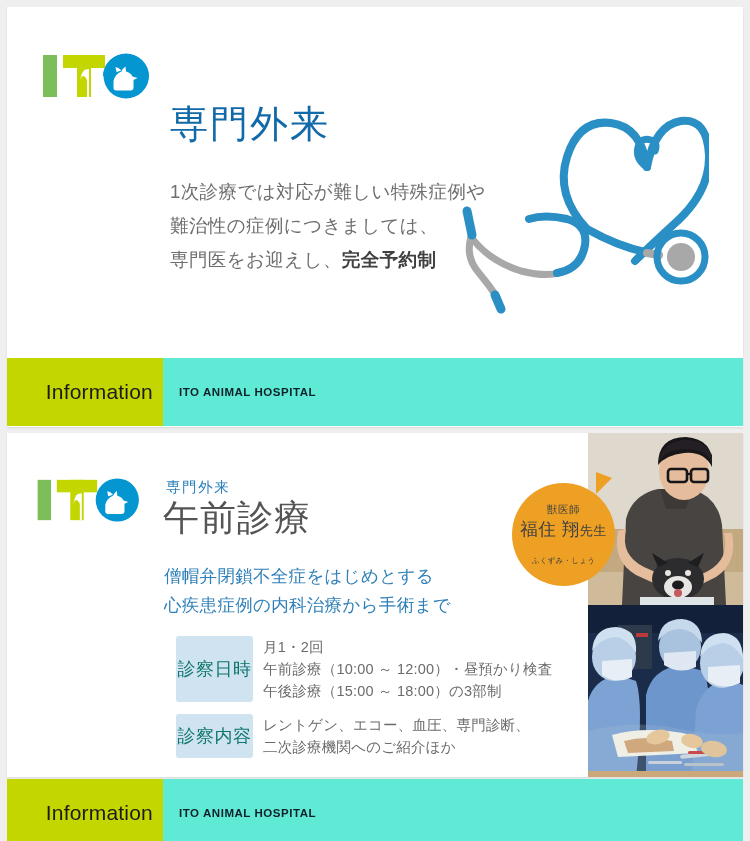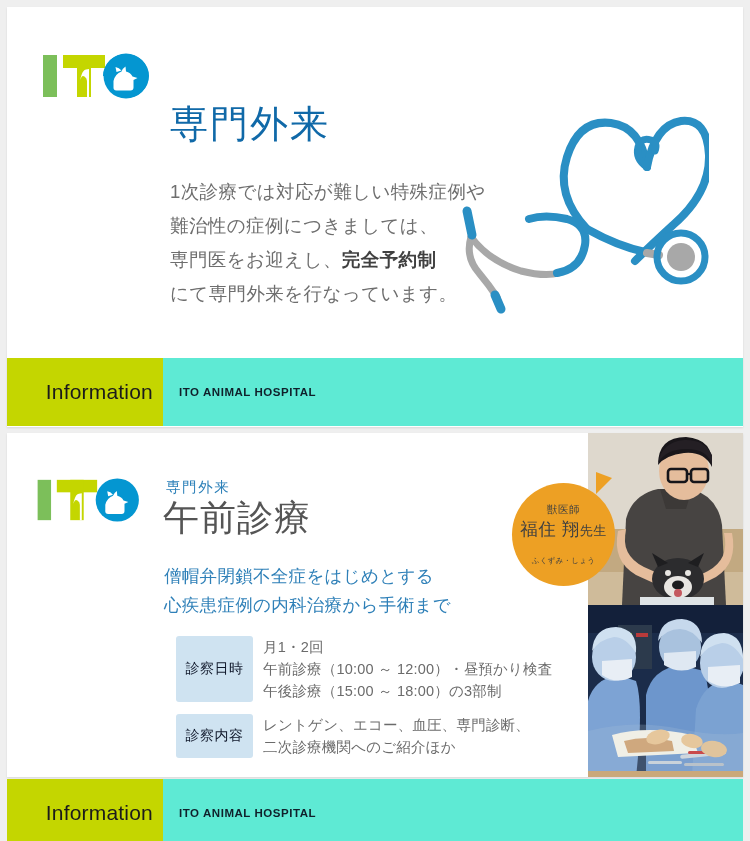--- a/index.html
+++ b/index.html
@@ -82,22 +82,22 @@
   .badge-tail {
     position: absolute; left: 596px; top: 472px; width: 0; height: 0;
     border-left: 16px solid #eda024; border-bottom: 16px solid transparent;
     border-top: 6px solid transparent; z-index: 4;
   }
 
   
   .rows { position: absolute; left: 176px; top: 636px; }
   .row { display: flex; align-items: flex-start; margin-bottom: 12px; }
   .row .tag {
-    width: 77px; min-width: 77px; background: #cfe3f1; color: #0f172a;
-    font-size: 14px; text-align: center; letter-spacing: 0.5px;
+    width: 77px; min-width: 77px; background: #cfe3f1; color: #0f766e;
+    font-size: 18px; text-align: center; letter-spacing: 0.5px;
     border-radius: 3px; padding: 6px 0;
     display: flex; align-items: center; justify-content: center;
     align-self: stretch;
   }
   .row .val {
     margin-left: 10px; font-size: 14.5px; color: #6b6b6b;
     line-height: 22px; letter-spacing: 0.2px; white-space: nowrap;
   }
   .row.r1 .tag { height: 66px; }
   .row.r2 .tag { height: 44px; }
@@ -129,21 +129,20 @@
         <path d="M78.5 19.5 q-2.5 -3 -6 -3.5 l1 5 Z" fill="#ffffff"></path>
       </svg>
     </div>
 
     <div class="hero-title">専門外来</div>
 
     <div class="hero-body">
       <div>1次診療では対応が難しい特殊症例や</div>
       <div>難治性の症例につきましては、</div>
       <div><span>専門医をお迎えし、</span><span class="hl">完全予約制</span></div>
-      <div>にて専門外来を行なっています。</div>
     </div>
 
     <div class="stetho">
       <svg width="250" height="230" viewBox="0 0 250 230">
         <g fill="none" stroke-linecap="round">
 
           <path d="M12 152 Q6 172 20 188 Q30 200 38 212" stroke="#a8a8a8" stroke-width="7"></path>
           <path d="M12 152 Q30 176 62 186 Q86 192 100 188" stroke="#a8a8a8" stroke-width="7"></path>
 
           <path d="M8 126 L13 150" stroke="#2a8fc4" stroke-width="9"></path>

